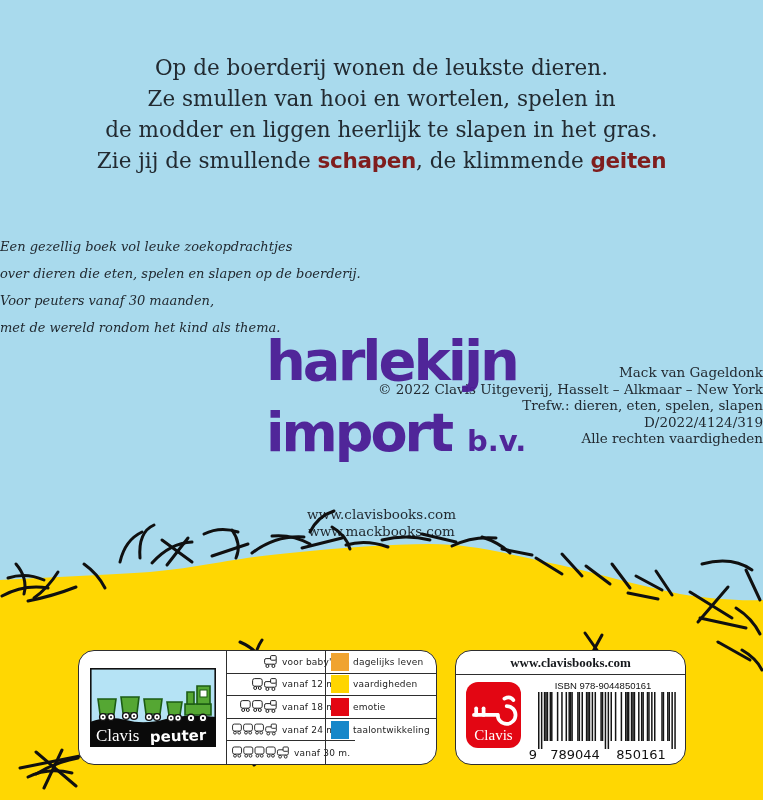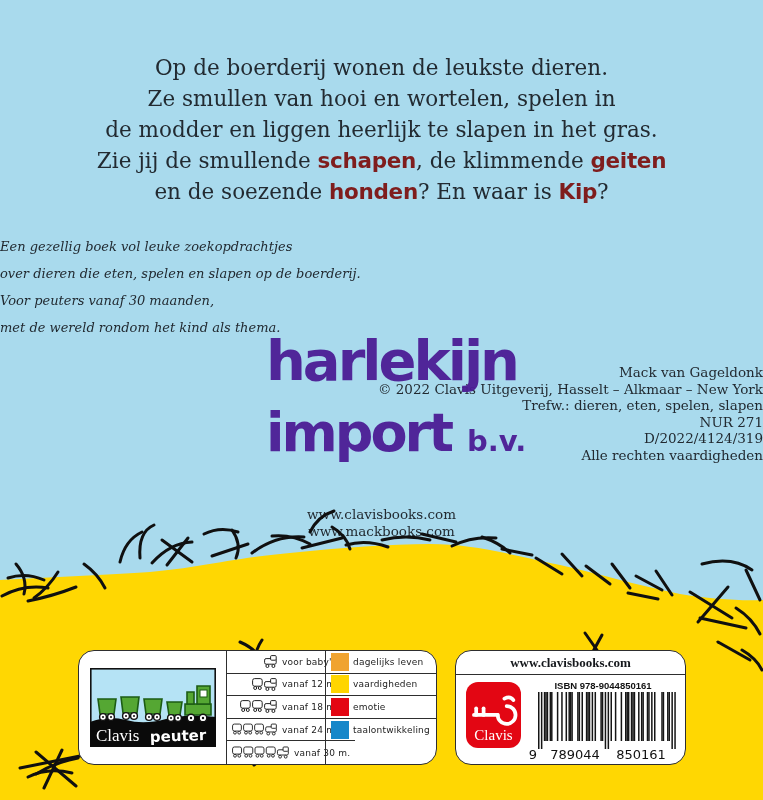--- a/index.html
+++ b/index.html
@@ -68,21 +68,21 @@
     font-family:"Liberation Serif", serif; font-weight:bold; font-size:13px; color:#15181c;
   }
   .bb-body{ display:flex; padding:4px 6px 4px 10px; gap:6px; }
   .clavis-logo{
     width:60px; height:66px; margin-top:3px; background:#e30613; border-radius:12px;
     display:flex; flex-direction:column; align-items:center; justify-content:flex-end;
     color:#fff;
   }
   .clavis-logo .brand{ font-family:"Liberation Serif", serif; font-size:15px; margin-bottom:4px; }
   .bc-side{ flex:1; display:flex; flex-direction:column; align-items:center; }
-  .bc-isbn{ font-family:"Liberation Sans", sans-serif; font-size:9.5px; color:#111; margin:1px 0 1px;font-weight:bold; }
+  .bc-isbn{ font-family:"Liberation Sans", sans-serif; font-size:9.5px; color:#111; margin:1px 0 1px; }
   
   .cp-brand{ font-family:"Liberation Serif", serif; }
   .cp-series{ font-family:"DejaVu Sans", sans-serif; font-weight:bold; }
 </style>
 </head>
 <body>
 
 <div class="page">
 
   <svg width="0" height="0" style="position:absolute" aria-hidden="true">
@@ -99,35 +99,33 @@
           <circle cx="9.4" cy="11" r="1.5"></circle>
       </g>
     </defs>
   </svg>
 
   <div class="blurb">
     <div><span>Op de boerderij wonen de leukste dieren.</span></div>
     <div><span>Ze smullen van hooi en wortelen, spelen in</span></div>
     <div><span>de modder en liggen heerlijk te slapen in het gras.</span></div>
     <div><span>Zie jij de smullende </span><b>schapen</b><span>, de klimmende </span><b>geiten</b></div>
-    <div><span>en de soezende </span><b>honden</b><span>? En waar is </span><b>Kip</b><span>?</span></div>
   </div>
 
   <div class="intro">
     <div>Een gezellig boek vol leuke zoekopdrachtjes</div>
     <div>over dieren die eten, spelen en slapen op de boerderij.</div>
     <div>Voor peuters vanaf 30 maanden,</div>
     <div>met de wereld rondom het kind als thema.</div>
   </div>
 
   <div class="credits">
     <div>Mack van Gageldonk</div>
     <div>© 2022 Clavis Uitgeverij, Hasselt – Alkmaar – New York</div>
     <div>Trefw.: dieren, eten, spelen, slapen</div>
-    <div>NUR 271</div>
     <div>D/2022/4124/319</div>
     <div>Alle rechten vaardigheden</div>
   </div>
   <div class="sites">
     <div>www.clavisbooks.com</div>
     <div>www.mackbooks.com</div>
   </div>
 
   <div class="wm wm-1">harlekijn</div>
   <div class="wm wm-2">

